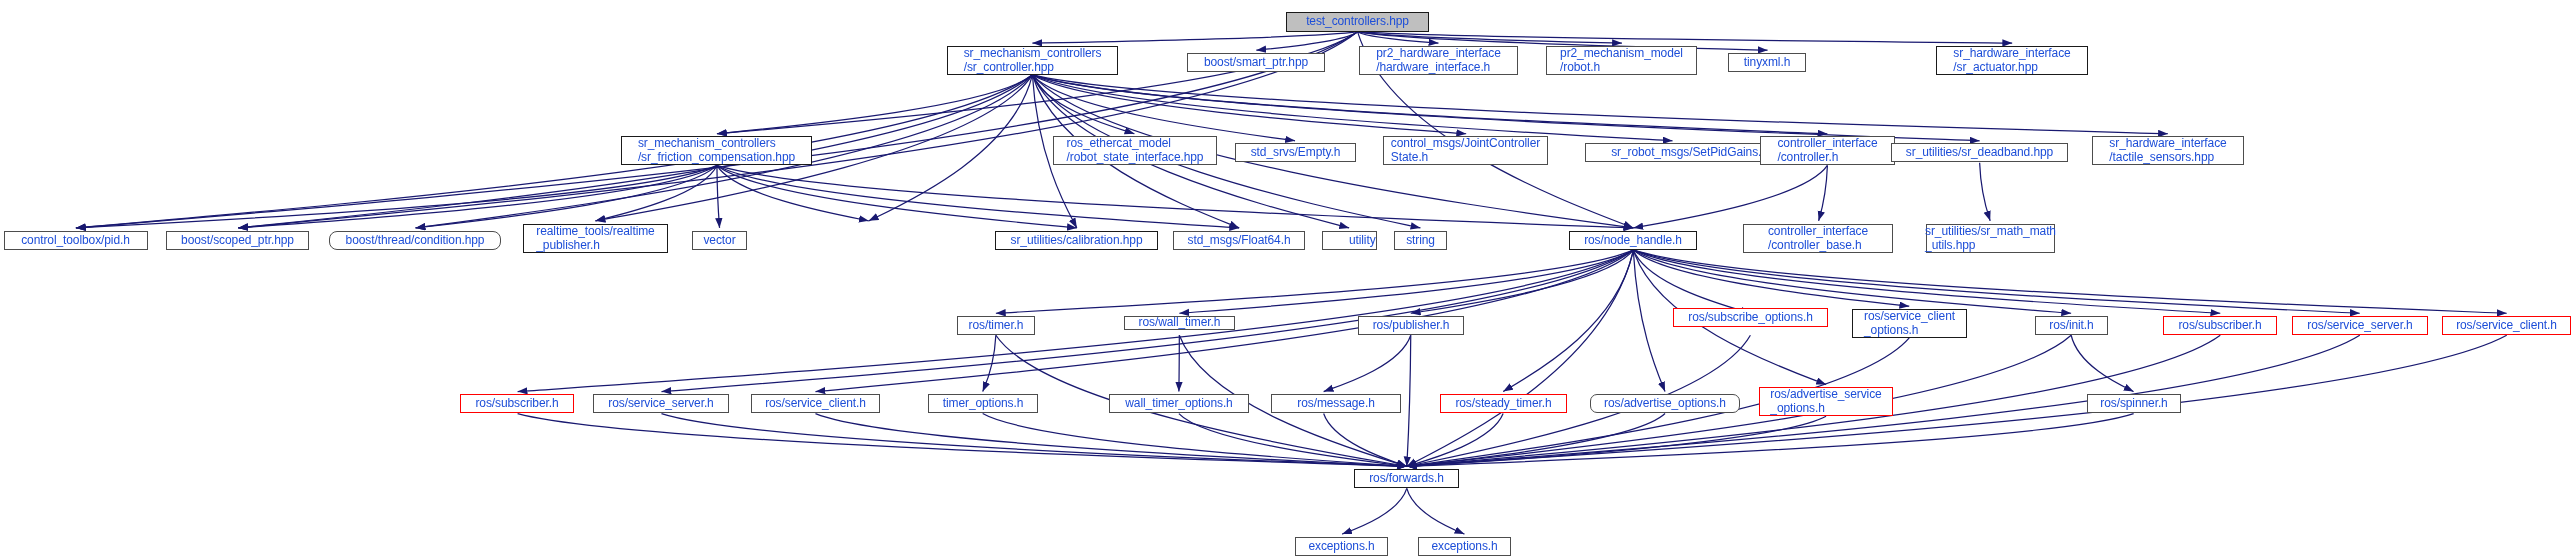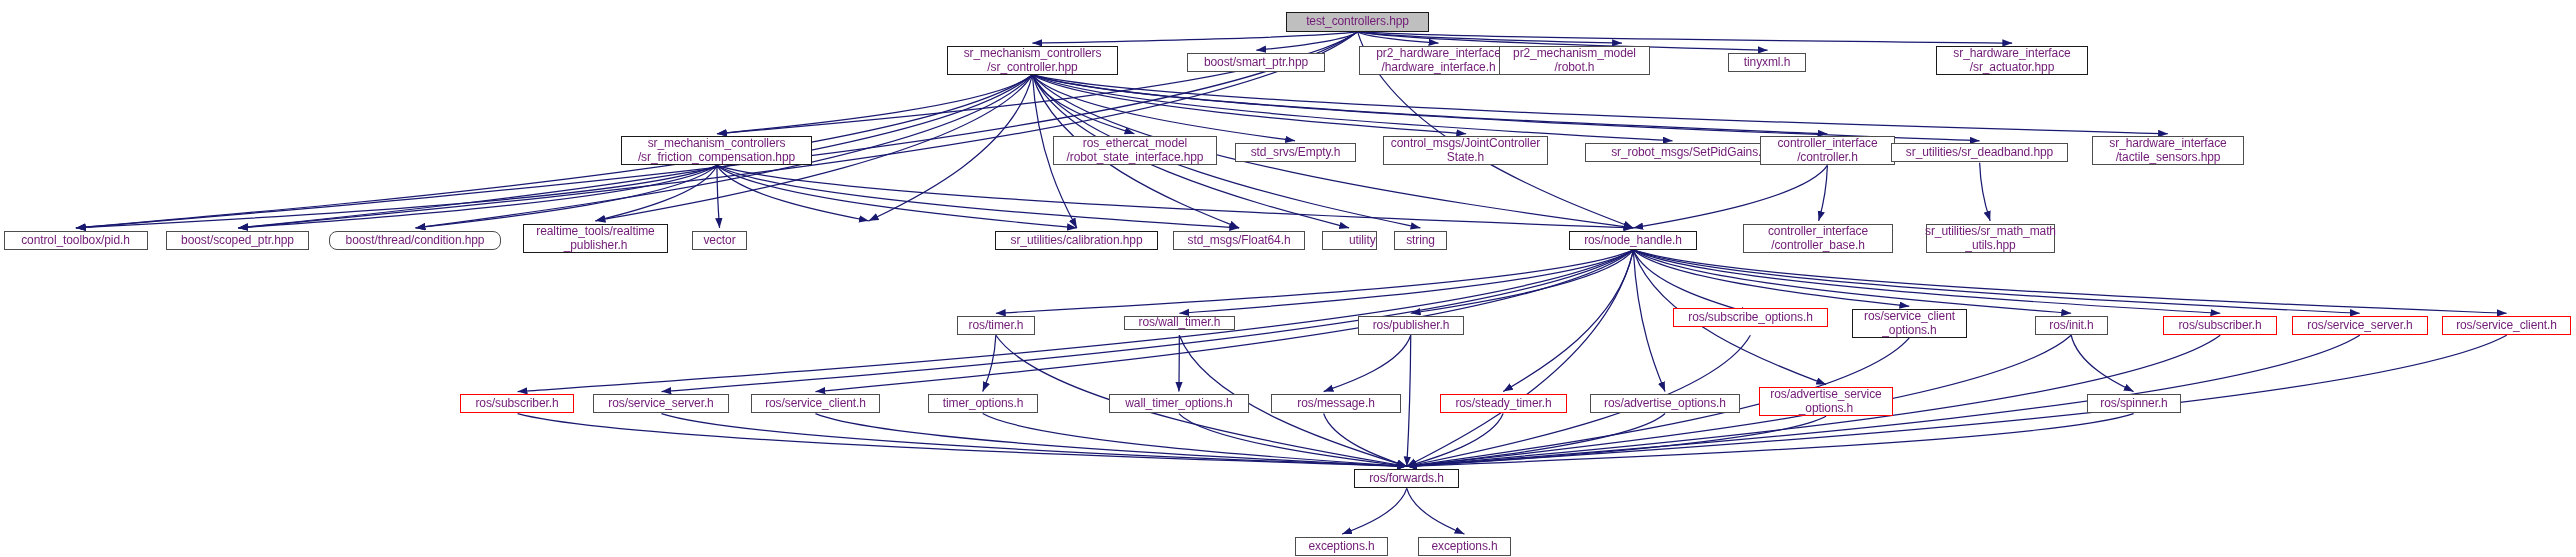--- a/index.html
+++ b/index.html
@@ -25,24 +25,24 @@
     width: 2576px;
     height: 557px;
     pointer-events: none;
   }
   .node {
     position: absolute;
     box-sizing: border-box;
     display: flex;
     align-items: center;
     justify-content: center;
-    text-align: center;
+    text-align: left;
     background: #ffffff;
     border: 0.9px solid #c4c4c4;
-    color: #701a75;
+    color: #1d4ed8;
     font-size: 12px;
     line-height: 13.2px;
     letter-spacing: -0.1px;
     white-space: pre-line;
     z-index: 5;
     padding: 0 2.6px;
   }
   .node.b-dark {
     border: 1.8px solid #4d4d4d;
   }
@@ -149,21 +149,21 @@
         <path d="M1598.5,555 C1589.68,583.6 1541.17,600.76 1525,607" fill="none" stroke="#191970" stroke-width="1.4" marker-end="url(#arrow)"></path>
         <path d="M1598.5,555 C1606.36,583.6 1649.59,600.76 1664,607" fill="none" stroke="#191970" stroke-width="1.4" marker-end="url(#arrow)"></path>
       </g>
   </svg>
 <div class="node f-gray b-black" style="left: 1286px; top: 12.3px; width: 143px; height: 19.4px;">test_controllers.hpp</div>
     <div class="node b-black" style="left: 947px; top: 46px; width: 171px; height: 29px;">sr_mechanism_controllers
 /sr_controller.hpp</div>
     <div class="node b-dark" style="left: 1187px; top: 53px; width: 138px; height: 19.4px;">boost/smart_ptr.hpp</div>
     <div class="node b-dark" style="left: 1359px; top: 46px; width: 159px; height: 29px;">pr2_hardware_interface
 /hardware_interface.h</div>
-    <div class="node b-dark" style="left: 1499px; top: 46px; width: 151px; height: 29px;">pr2_mechanism_model
+    <div class="node b-dark" style="left: 1546px; top: 46px; width: 151px; height: 29px;">pr2_mechanism_model
 /robot.h</div>
     <div class="node b-dark" style="left: 1728px; top: 53px; width: 78px; height: 19.4px;">tinyxml.h</div>
     <div class="node b-black" style="left: 1936px; top: 46px; width: 152px; height: 29px;">sr_hardware_interface
 /sr_actuator.hpp</div>
     <div class="node b-black" style="left: 621px; top: 136px; width: 191px; height: 29px;">sr_mechanism_controllers
 /sr_friction_compensation.hpp</div>
     <div class="node b-dark" style="left: 1053px; top: 136px; width: 164px; height: 29px;">ros_ethercat_model
 /robot_state_interface.hpp</div>
     <div class="node b-dark" style="left: 1235px; top: 143px; width: 121px; height: 19.4px;">std_srvs/Empty.h</div>
     <div class="node b-dark" style="left: 1383px; top: 136px; width: 165px; height: 29px;">control_msgs/JointController
@@ -199,21 +199,21 @@
     <div class="node b-red" style="left: 2163px; top: 316px; width: 114px; height: 19.4px;">ros/subscriber.h</div>
     <div class="node b-red" style="left: 2292px; top: 316px; width: 136px; height: 19.4px;">ros/service_server.h</div>
     <div class="node b-red" style="left: 2442px; top: 316px; width: 129px; height: 19.4px;">ros/service_client.h</div>
     <div class="node b-red" style="left: 460px; top: 394px; width: 114px; height: 19.4px;">ros/subscriber.h</div>
     <div class="node b-dark" style="left: 593px; top: 394px; width: 136px; height: 19.4px;">ros/service_server.h</div>
     <div class="node b-dark" style="left: 751px; top: 394px; width: 129px; height: 19.4px;">ros/service_client.h</div>
     <div class="node b-dark" style="left: 928px; top: 394px; width: 110px; height: 19.4px;">timer_options.h</div>
     <div class="node b-dark" style="left: 1109px; top: 394px; width: 140px; height: 19.4px;">wall_timer_options.h</div>
     <div class="node b-dark" style="left: 1271px; top: 394px; width: 130px; height: 19.4px;">ros/message.h</div>
     <div class="node b-red" style="left: 1440px; top: 394px; width: 127px; height: 19.4px;">ros/steady_timer.h</div>
-    <div class="node b-dark" style="left: 1590px; top: 394px; width: 150px; height: 19.4px;">ros/advertise_options.h</div>
+    <div class="node b-dark" style="left: 1590px; top: 394px; width: 150px; height: 19.4px; border-radius: 7px;">ros/advertise_options.h</div>
     <div class="node b-red" style="left: 1759px; top: 387px; width: 134px; height: 29px;">ros/advertise_service
 _options.h</div>
     <div class="node b-dark" style="left: 2087px; top: 394px; width: 94px; height: 19.4px;">ros/spinner.h</div>
     <div class="node b-black" style="left: 1354px; top: 469px; width: 105px; height: 19.4px;">ros/forwards.h</div>
     <div class="node b-dark" style="left: 1295px; top: 537px; width: 93px; height: 19.4px;">exceptions.h</div>
     <div class="node b-dark" style="left: 1418px; top: 537px; width: 93px; height: 19.4px;">exceptions.h</div>
   </div>
 
 
 </body></html>

